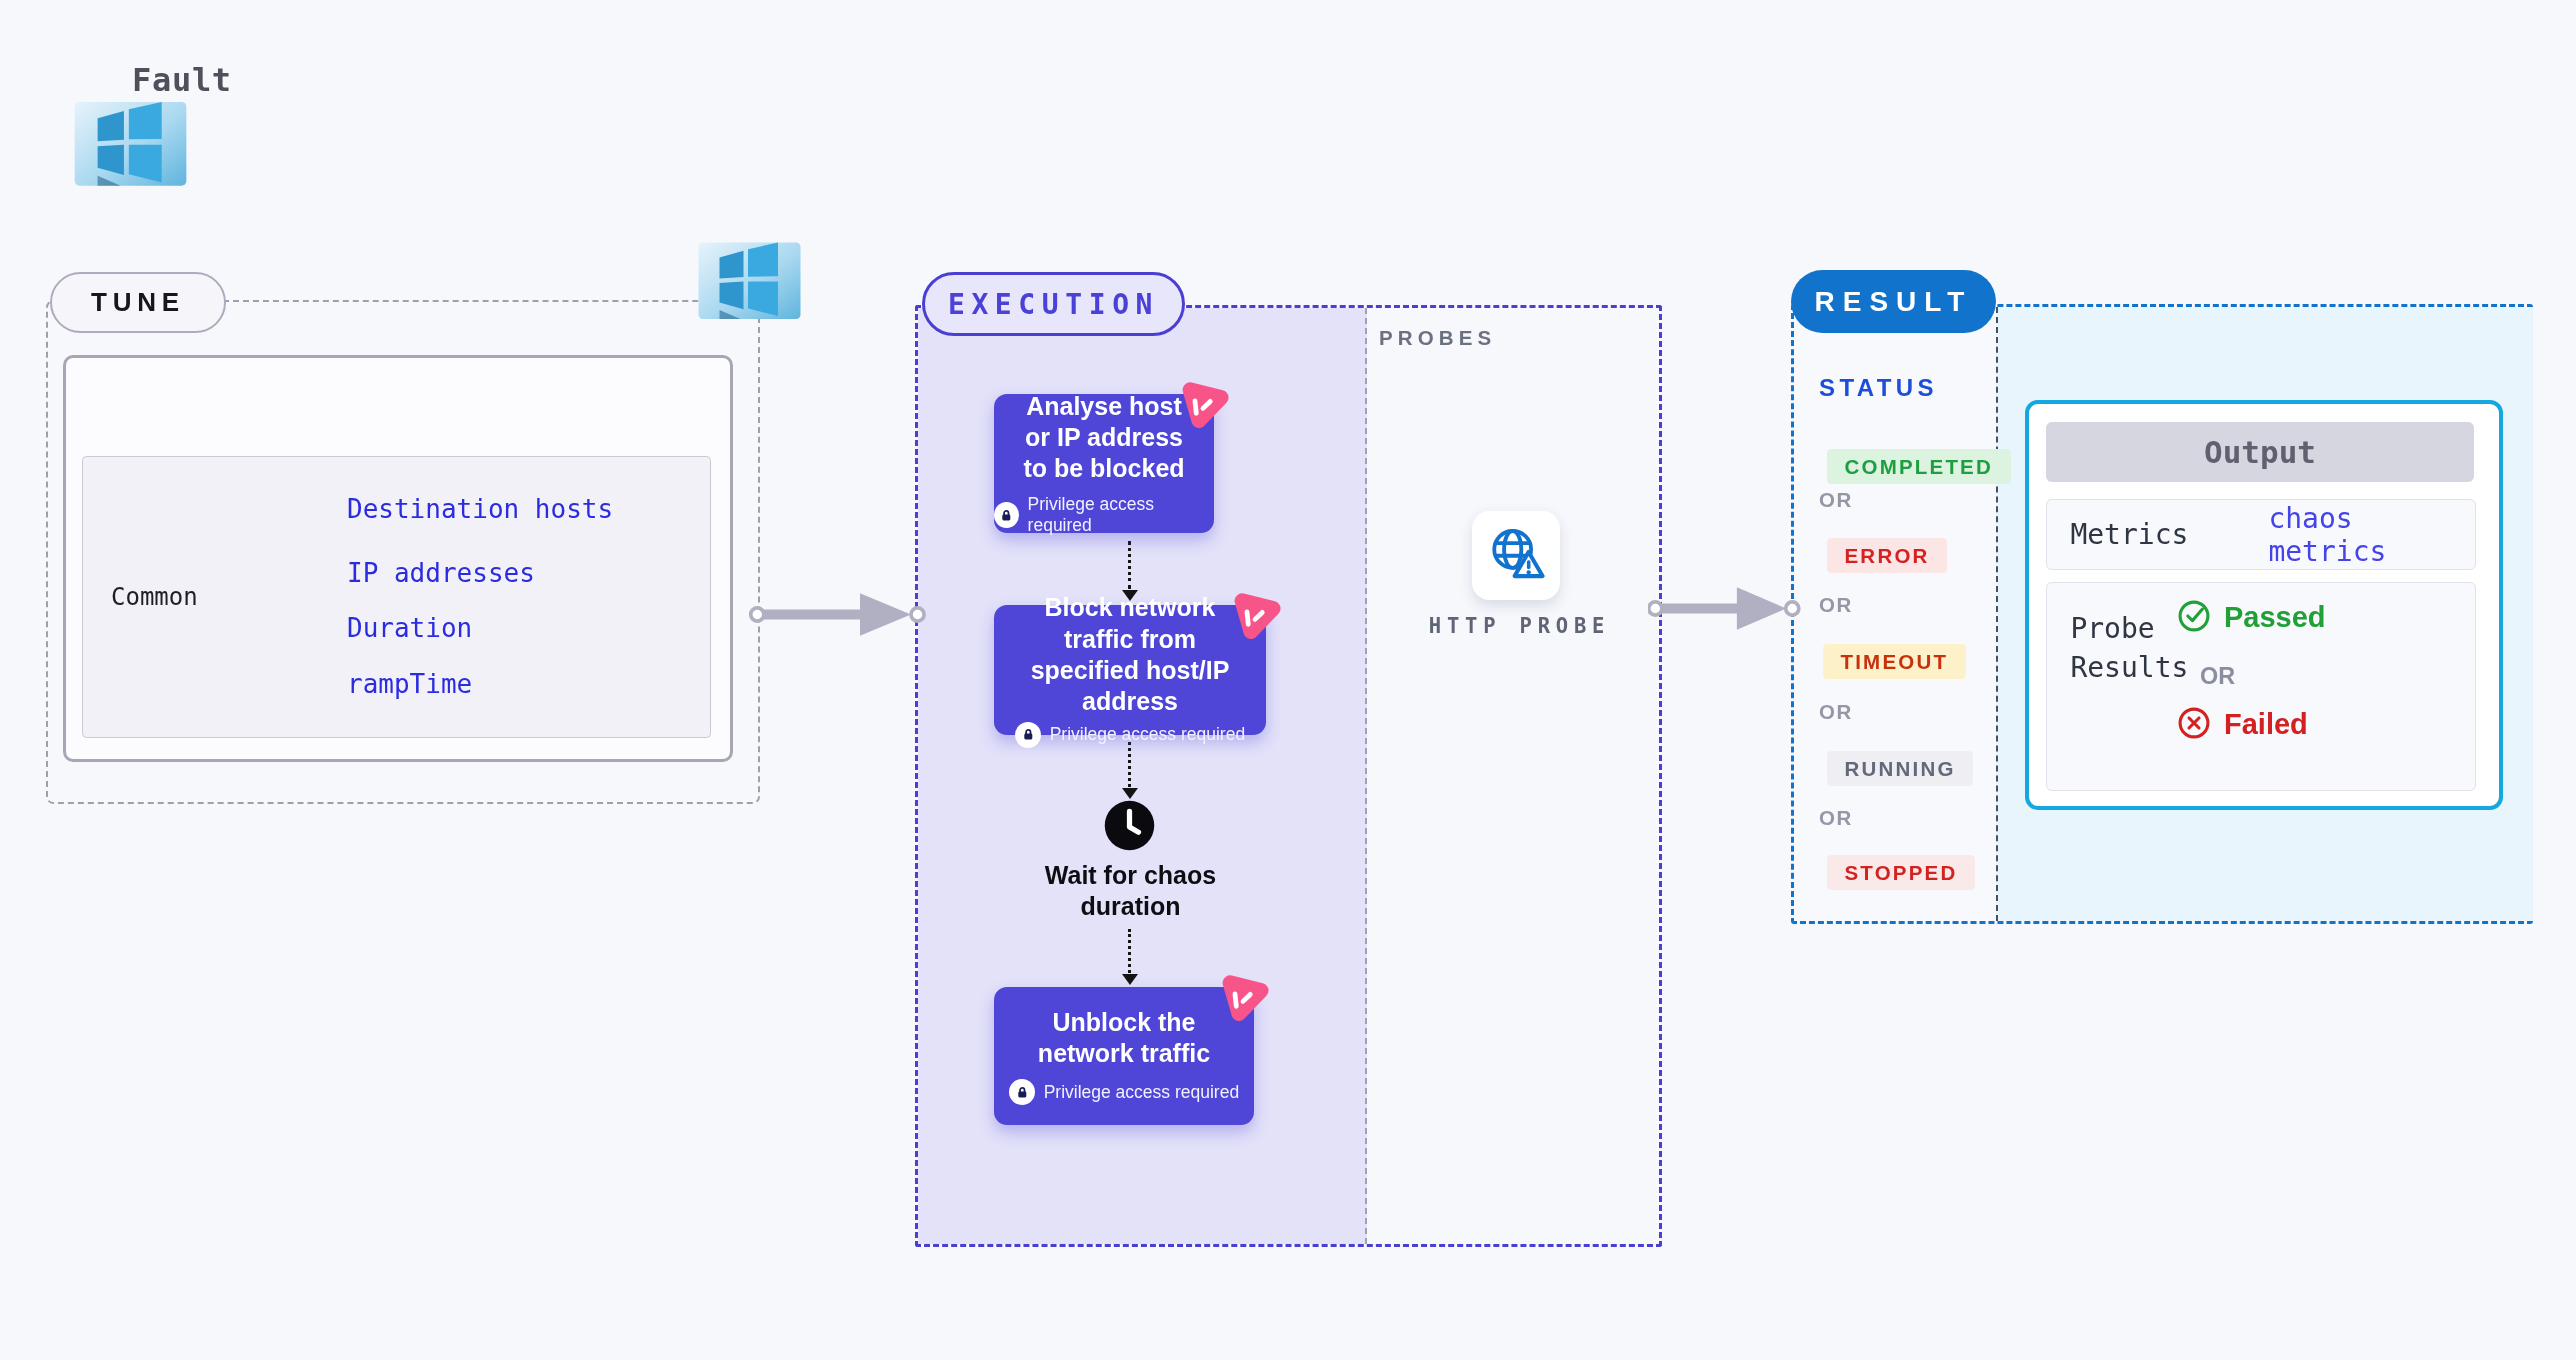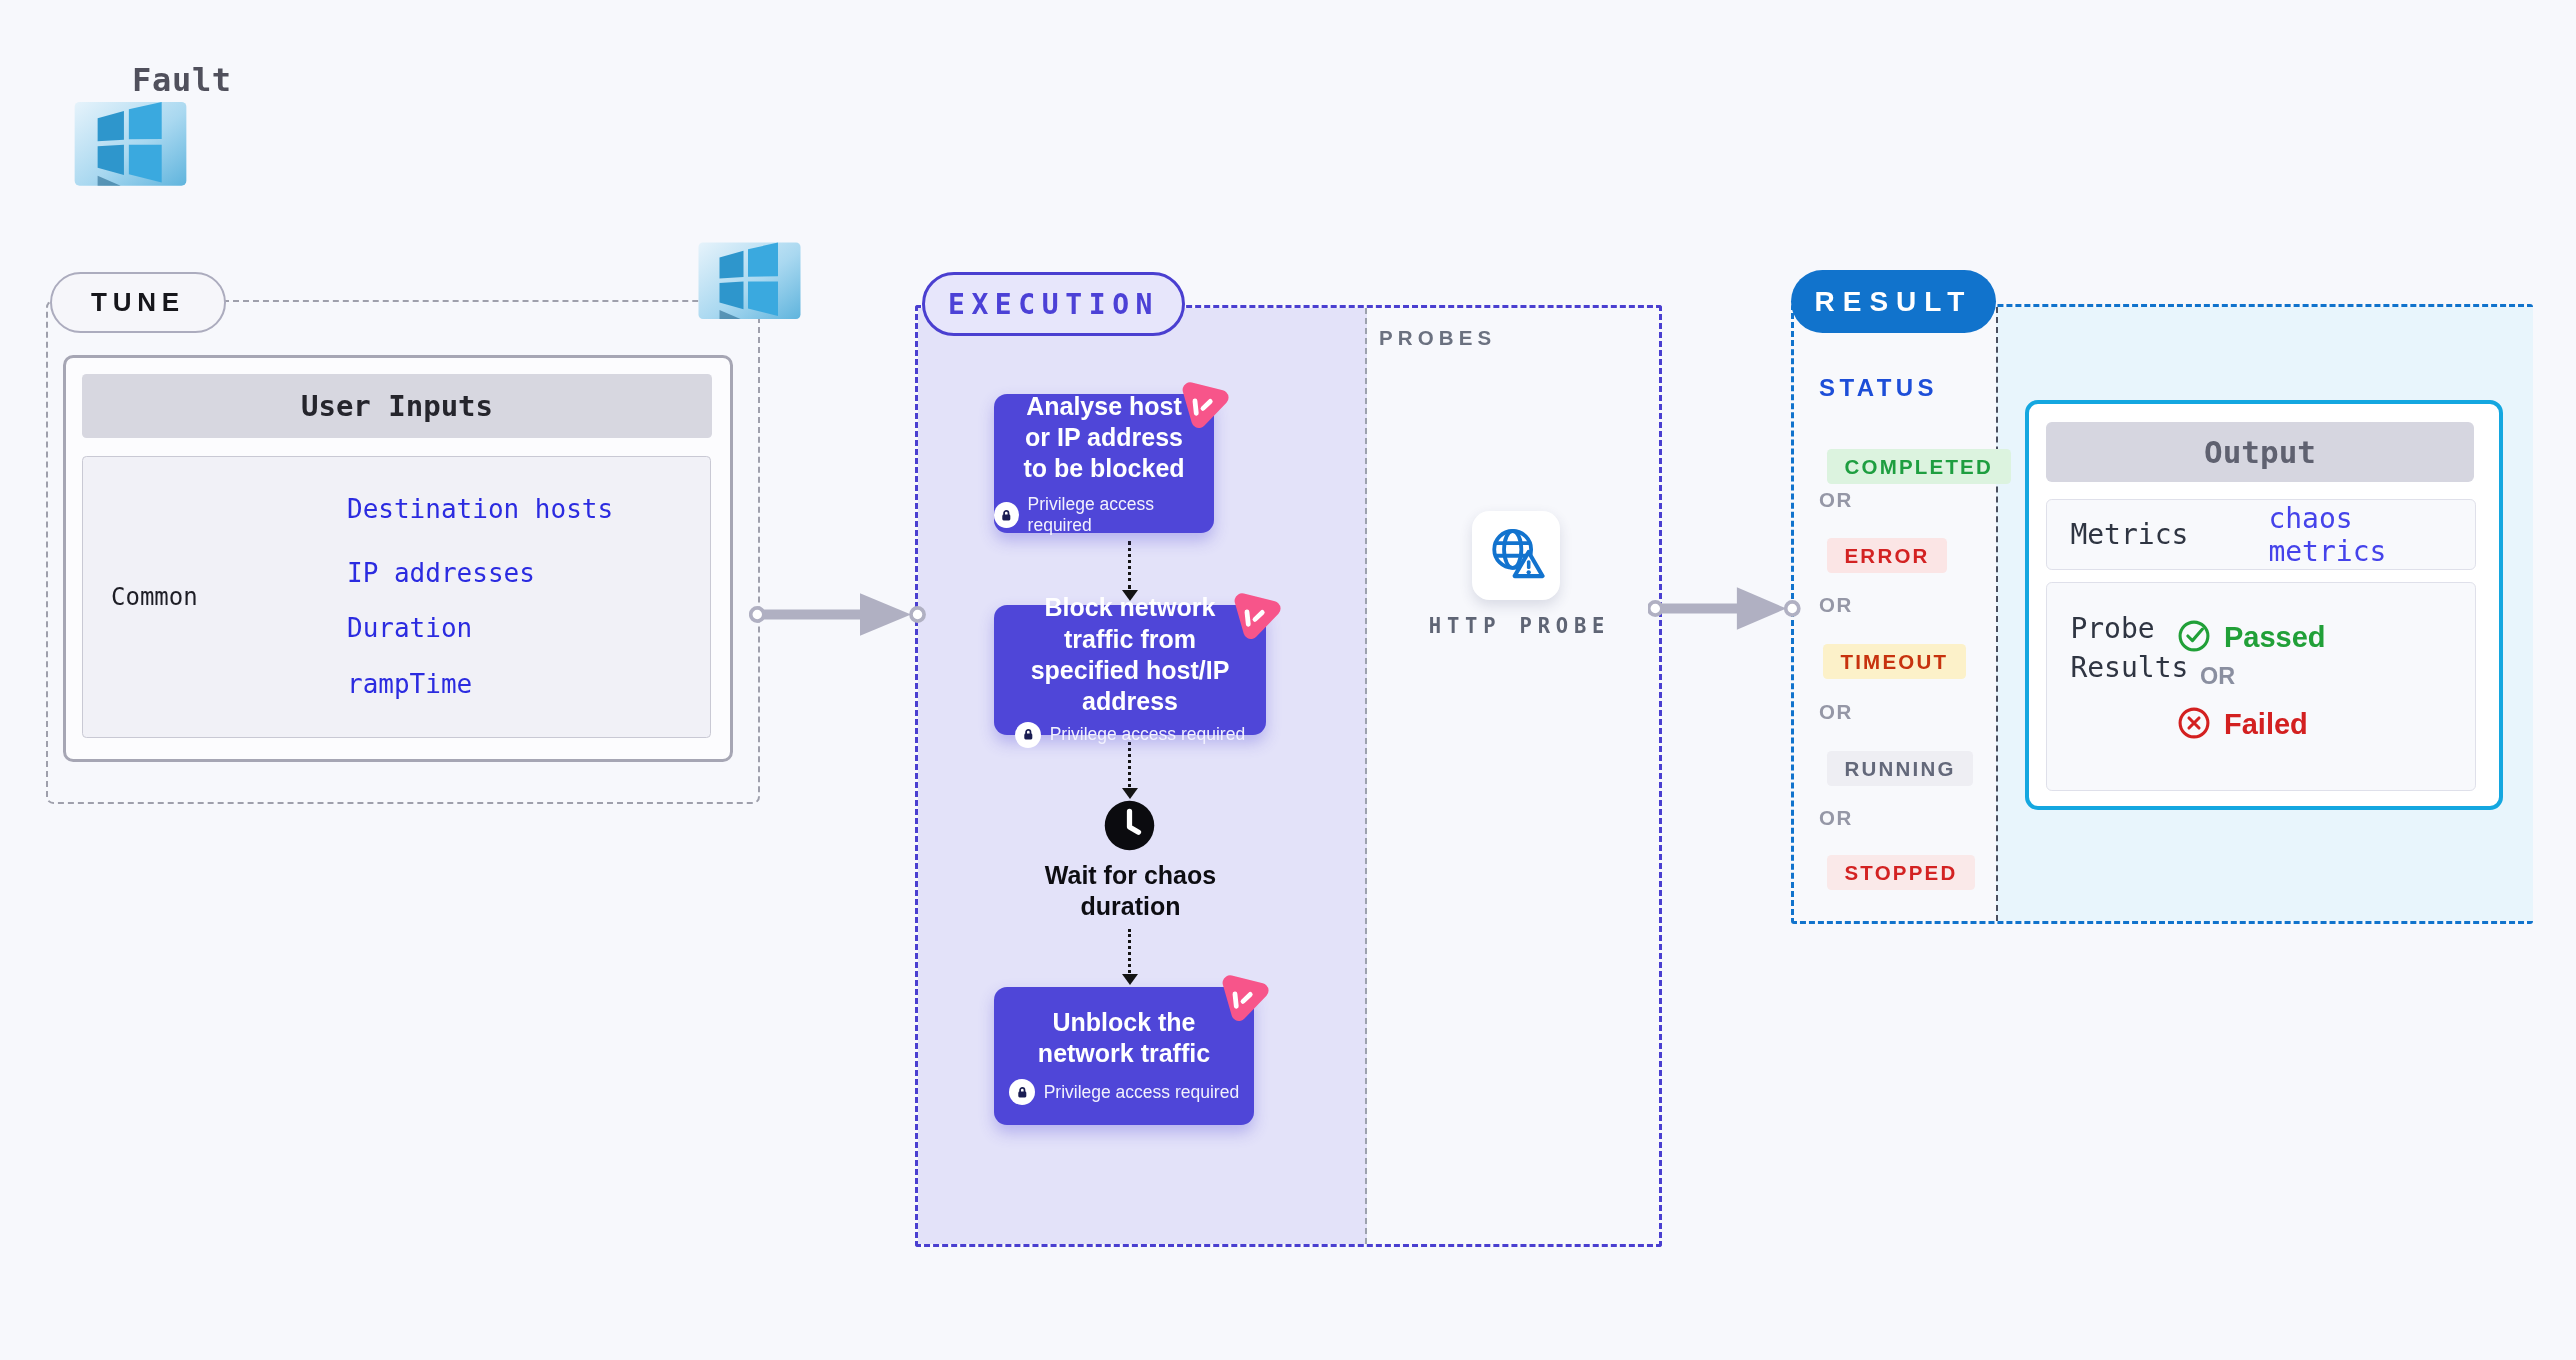--- a/index.html
+++ b/index.html
@@ -73,21 +73,21 @@
   .output-card{left:2025px;top:400px;width:470px;height:402px;background:#FFFFFF;border:4.4px solid #14A7E0;border-radius:13px;}
   .out-head{left:17px;top:17.5px;width:428px;height:60px;background:#D6D6E0;border-radius:5.8px;
             display:flex;align-items:center;justify-content:center;font-size:31px;font-weight:700;color:#5F6170;}
   .out-row{left:17px;width:428px;background:#F8F9FC;border:1.5px solid #DFE0EA;border-radius:5.8px;}
   .row-metrics{top:95px;height:69px;display:flex;align-items:center;}
   .metrics-label{font-size:28px;color:#2F3542;margin-left:23.4px;}
   .metrics-value{font-size:28px;color:#4543EA;margin-left:80px;cursor:pointer;}
   .row-probe{top:178px;height:207px;}
   .probe-results-label{left:23.4px;top:26px;font-size:28px;color:#2F3542;line-height:1.4;}
   .passfail{display:flex;align-items:center;gap:13px;}
-  .pf-passed{left:130px;top:16px;margin-top:20px;}
+  .pf-passed{left:130px;top:16px;}
   .pf-failed{left:130px;top:123px;}
   .pf-text-green{font-size:29px;font-weight:800;color:#21A038;}
   .pf-text-red{font-size:29px;font-weight:800;color:#D32020;}
   .out-or{left:153px;top:80px;font-size:23.4px;font-weight:700;color:#8A8FA0;}
 </style>
 </head>
 <body>
 
 <div class="canvas">
 
@@ -126,21 +126,20 @@
       <rect x="2" y="6" width="136" height="102" rx="6" fill="url(#wbg2)"></rect>
       <path d="M30 96 L58 108 L30 108 Z" fill="#1B5F86" opacity="0.55"></path>
       <path d="M30 26 L62 17 L62 52 L30 54 Z" fill="#2E96CC"></path>
       <path d="M68 15 L108 6 L108 51 L68 51.5 Z" fill="#3AA9DF"></path>
       <path d="M30 60 L62 58 L62 95 L30 86 Z" fill="#2E96CC"></path>
       <path d="M68 58 L108 58 L108 104 L68 94 Z" fill="#3AA9DF"></path>
     </svg>
   </div>
 
   <div class="abs ui-card">
-    <div class="abs ui-head mono">User Inputs</div>
     <div class="abs ui-body">
       <div class="abs common-label mono">Common</div>
       <div class="abs tune-link mono" style="top:37px;">Destination hosts</div>
       <div class="abs tune-link mono" style="top:101px;">IP addresses</div>
       <div class="abs tune-link mono" style="top:156px;">Duration</div>
       <div class="abs tune-link mono" style="top:212px;">rampTime</div>
     </div>
   </div>
 
   <svg class="abs harrow" style="left:749px;top:589px;" width="179" height="51" viewBox="0 0 245 70">

